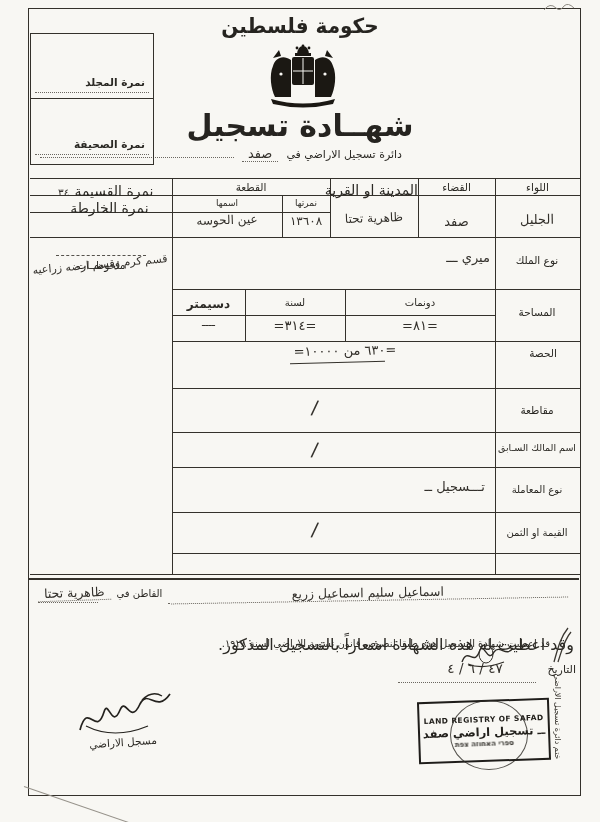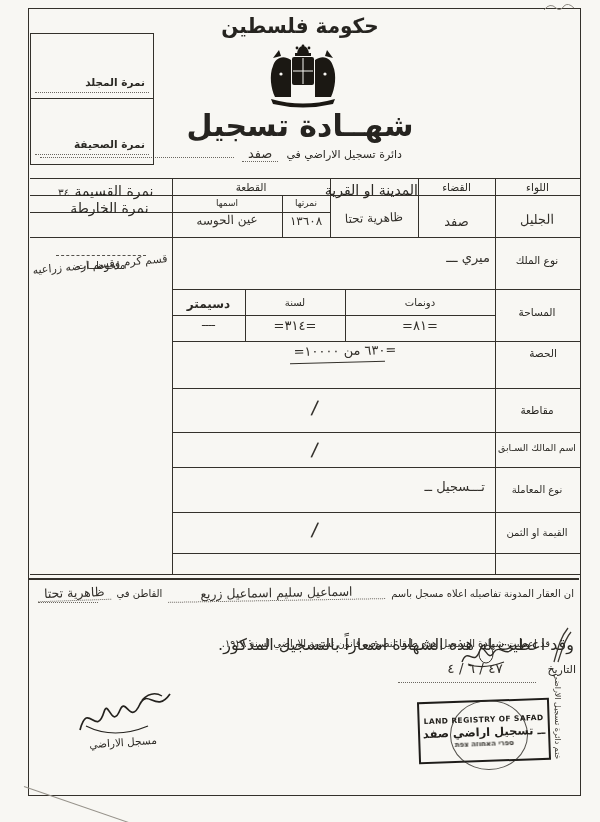--- a/index.html
+++ b/index.html
@@ -146,21 +146,20 @@
   <div class="abs printed ctr rtl nowrap" style="left:494px;top:442px;width:86px;font-size:9.5px;">اسم المالك السـابق</div>
   <div class="abs hand ctr" style="left:300px;top:438px;width:30px;font-size:19px;transform:rotate(8deg);">/</div>
 
   <div class="abs printed ctr rtl" style="left:496px;top:484px;width:82px;font-size:10px;">نوع المعاملة</div>
   <div class="abs hand rtl" style="left:355px;top:479px;width:130px;">تـــسجيل ــ</div>
 
   <div class="abs printed ctr rtl" style="left:496px;top:527px;width:82px;font-size:10px;">القيمة او الثمن</div>
   <div class="abs hand ctr" style="left:300px;top:518px;width:30px;font-size:19px;transform:rotate(8deg);">/</div>
 
   <div class="abs rtl" style="left:38px;top:585px;width:536px;display:flex;align-items:baseline;">
-    <span class="printed nowrap" style="font-size:10px;">ان العقار المدونة تفاصيله اعلاه مسجل باسم</span>
     <span class="hand ctr nowrap" style="flex:1;margin:0 6px;border-bottom:1.2px dotted #6b6760;font-size:12.5px;transform:rotate(-1deg);">اسماعيل سليم اسماعيل زريع</span>
     <span class="printed nowrap" style="font-size:10px;">القاطن في</span>
     <span class="hand ctr nowrap" style="margin-right:6px;border-bottom:1.2px dotted #6b6760;padding:0 6px;font-size:12.5px;transform:rotate(-2deg);">ظاهرية تحتا</span>
   </div>
   <div class="dot" style="left:38px;top:602px;width:60px;"></div>
   <div class="abs rtl printed" style="left:38px;top:635px;width:536px;font-size:16px;">وقد اعطيت له هذه الشهادة اشعاراً بالتسجيل المذكور.</div>
   <div class="abs rtl printed" style="left:38px;top:638px;width:512px;font-size:10px;">قد اعطيت شهادة التسجيل هذه طبقا لنصوص قانون تسوية الاراضي لسنة ١٩٢٨.</div>
 
   <svg class="abs" style="left:546px;top:626px" width="26" height="40" viewBox="0 0 26 40">
     <path d="M22,2 C14,12 12,22 8,36 M25,6 C18,14 16,24 12,36" fill="none" stroke="#3a3731" stroke-width="1.3"></path>

